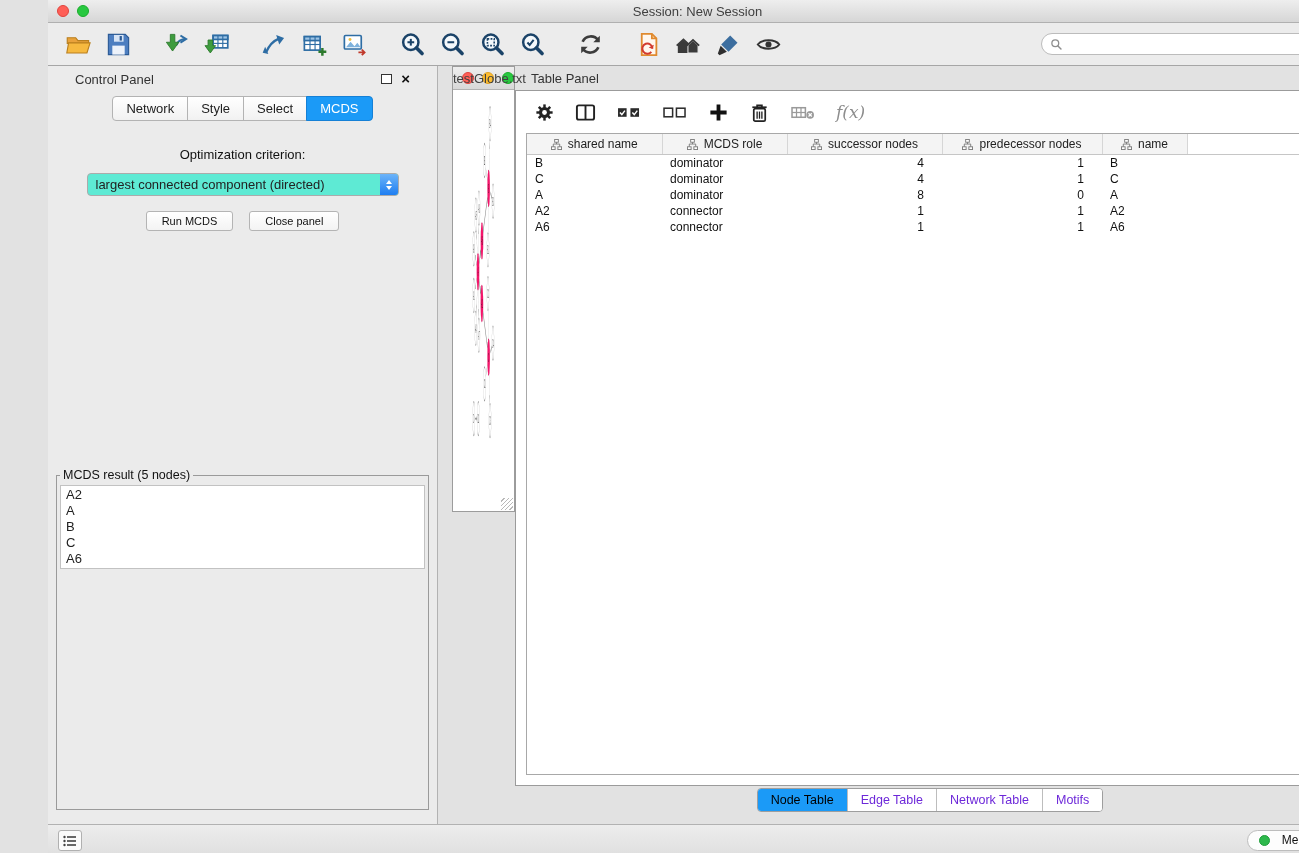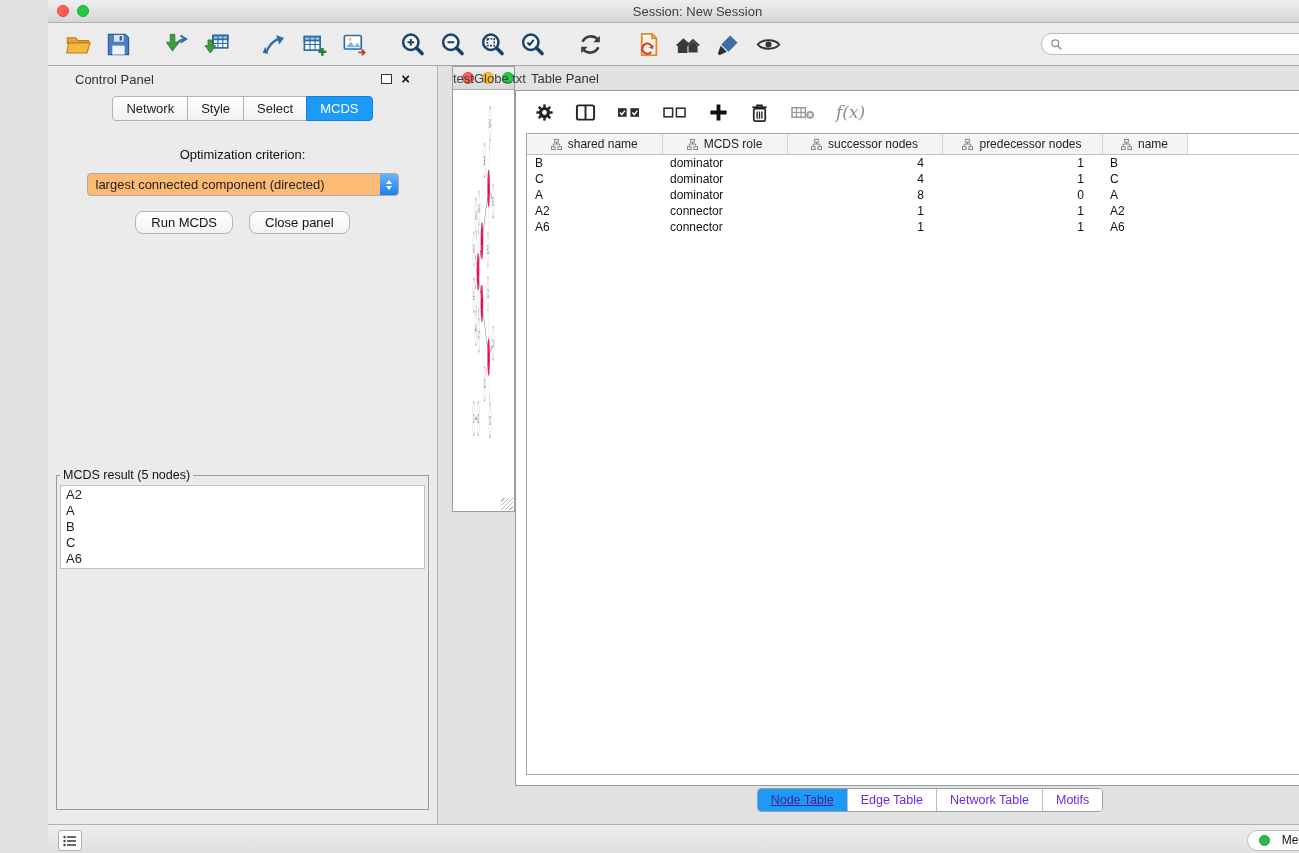--- a/index.html
+++ b/index.html
@@ -44,30 +44,30 @@
   .float-btn { width:9px; height:8px; border:1px solid #333; background:#fff; display:inline-block; }
   .close-btn { font-weight:bold; font-size:15px; line-height:12px; color:#111; }
   .cp-tabs { display:flex; justify-content:center; margin-top:4px; flex:0 0 auto;align-items:flex-end; }
   .cp-tab { font-size:13px; padding:4px 13px; background:linear-gradient(#ffffff,#f1f1f1);
     border:1px solid #b3b3b3; margin-left:-1px; color:#222; }
   .cp-tab:first-child { border-radius:4px 0 0 4px; margin-left:0; }
   .cp-tab:last-child { border-radius:0 4px 4px 0; }
   .cp-tab.active { background:#1b9af7; border-color:#1580d6; color:#fff; }
   .cp-opt-label { text-align:center; margin-top:26px; color:#111; flex:0 0 auto; }
   .combo { width:312px; margin:11px auto 0; height:23px; border:1px solid #ababab; border-radius:4px;
-    background:#fdba74; display:flex; align-items:center; font-size:13px; padding-left:8px;
+    background:#5eead4; display:flex; align-items:center; font-size:13px; padding-left:8px;
     box-sizing:border-box; overflow:hidden; flex:0 0 auto; }
   .combo-stepper { margin-left:auto; width:18px; align-self:stretch;
     background:linear-gradient(#6cb4f9,#1f7ef1); display:flex; flex-direction:column;
     align-items:center; justify-content:center; gap:2px; }
   .tri-up { width:0; height:0; border-left:3.5px solid transparent; border-right:3.5px solid transparent; border-bottom:4px solid #fff; }
   .tri-down { width:0; height:0; border-left:3.5px solid transparent; border-right:3.5px solid transparent; border-top:4px solid #fff; }
   .cp-buttons { display:flex; justify-content:center; gap:16px; margin-top:15px; flex:0 0 auto; }
-  .cp-buttons button { font-family:inherit; font-size:13px; padding:3px 15px; background:linear-gradient(#ffffff,#f3f3f3);
-    border:1px solid #b4b4b4; border-radius:8px; color:#111; }
+  .cp-buttons button { font-family:inherit; font-size:11px; padding:3px 15px; background:linear-gradient(#ffffff,#f3f3f3);
+    border:1px solid #b4b4b4; border-radius:3px; color:#111; }
   .cp-spacer { flex:1 1 auto; }
   .result-box { margin:0 8px 14px; border:1px solid #9a9a9a; padding:3px 3px 4px;
     display:flex; flex-direction:column; height:342px; box-sizing:border-box; flex:0 0 auto; }
   .result-box legend { font-size:12.5px; padding:0 3px; color:#111; }
   .result-list { flex:1; background:#fff; border:1px solid #c2c2c2; font-size:13px; padding:1px 5px; overflow:hidden; }
   .result-item { line-height:16px; }
 
   
   .right-side { flex:1; display:flex; flex-direction:row; padding:0 2px 10px 14px; min-width:0; }
 
@@ -99,21 +99,21 @@
     font-weight:normal; height:20px; padding:0; color:#222; }
   .node-table th.filler { background:#fff; border-right:none; }
   .th-wrap { display:flex; align-items:center; justify-content:center; gap:6px; }
   .node-table td { height:16px; padding:0 8px; color:#111; white-space:nowrap; overflow:hidden; }
   td.al-l { text-align:left; }
   td.al-r { text-align:right; padding-right:18px; }
   .tp-tabs { height:28px; display:flex; justify-content:center; align-items:center; flex:0 0 auto; }
   .seg { display:flex; border:1px solid #9e9e9e; border-radius:4px; overflow:hidden; background:#fff; }
   .seg-item { font-size:12.5px; padding:4px 13px; border-right:1px solid #bdbdbd; color:#6d28d9; background:#fff; }
   .seg-item:last-child { border-right:none; }
-  .seg-item.active { background:#1b9af7; color:#4c1d95;text-decoration:underline; }
+  .seg-item.active { background:#1b9af7; color:#000000; }
 
   
   .statusbar { height:31px; background:linear-gradient(#ededed,#dfdfdf); border-top:1px solid #b2b2b2;
     display:flex; align-items:center; padding:0 10px; flex:0 0 auto; }
   .sb-list-btn { width:24px; height:21px; border:1px solid #b0b0b0; border-radius:3px;
     background:#fbfbfb; display:flex; align-items:center; justify-content:center; padding:0; }
   .memory-btn { margin-left:auto; display:flex; align-items:center; gap:12px; border:1px solid #bdbdbd;
     border-radius:11px; background:#fdfdfd; padding:2px 11px 3px; font-size:12px; font-family:inherit; color:#111; }
   .memory-dot { width:11px; height:11px; border-radius:50%; background:#2db84c; border:1px solid #1f9e3a; box-sizing:border-box; }
 </style>

